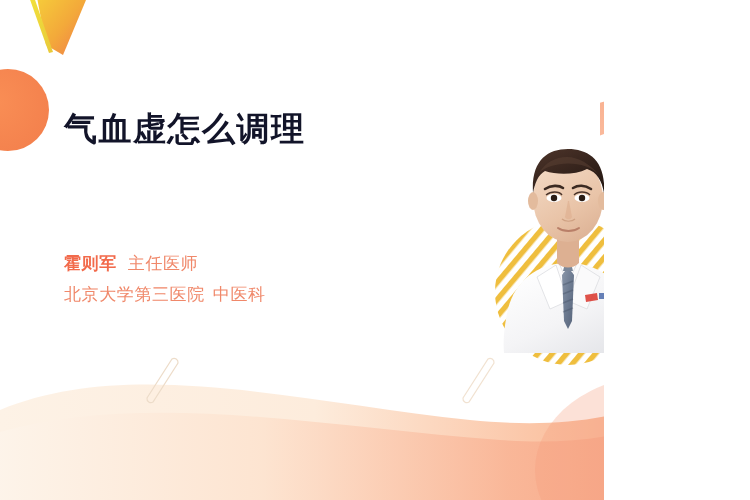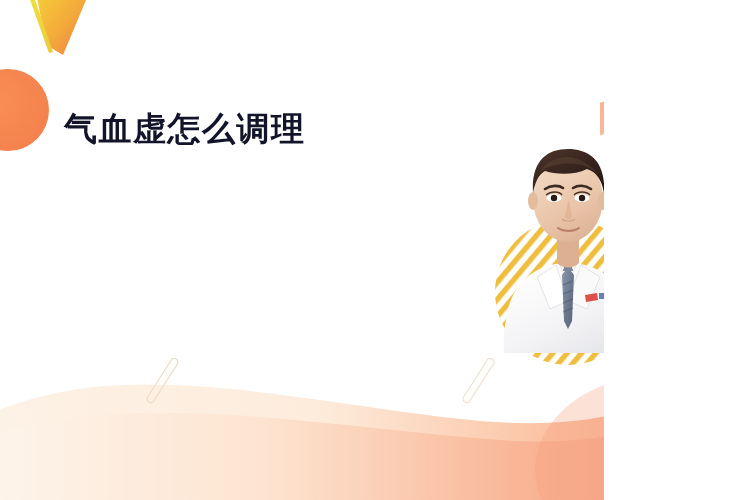--- a/index.html
+++ b/index.html
@@ -259,14 +259,22 @@
 
         <path d="M 58 140 C 66 148, 85 148, 92 140" stroke="#d6a versa" stroke-width="0" fill="none"></path>
       </g>
     </svg>
   </div>
 
   <div class="text-block">
     <h1 class="title">气血虚怎么调理</h1>
   </div>
 
+  <div class="credit">
+    <div class="credit-line">
+      <span class="doctor-name">霍则军</span><span class="doctor-role">主任医师</span>
+    </div>
+    <div class="credit-line">
+      <span class="hospital">北京大学第三医院</span><span class="dept">中医科</span>
+    </div>
+  </div>
 
 </div>
 
 </body></html>

